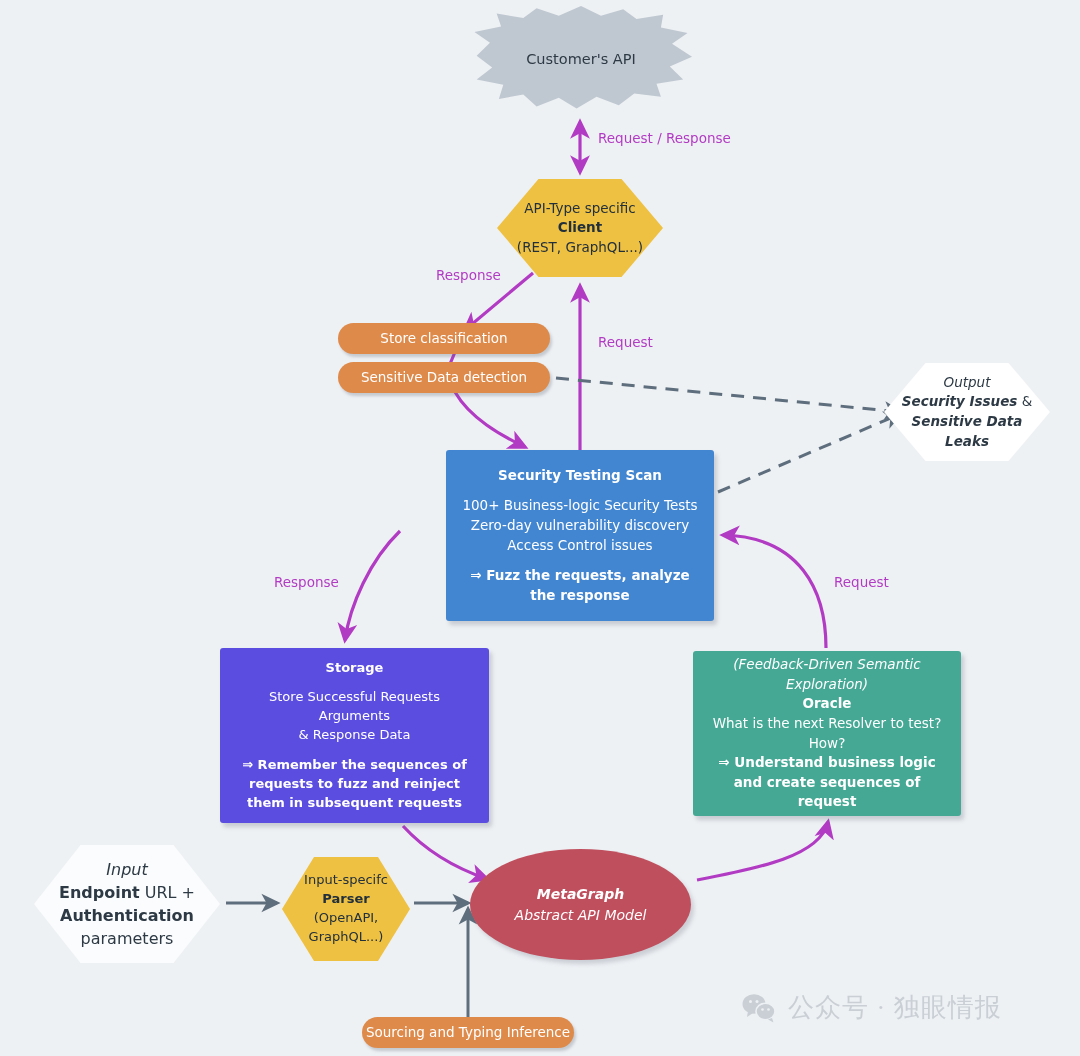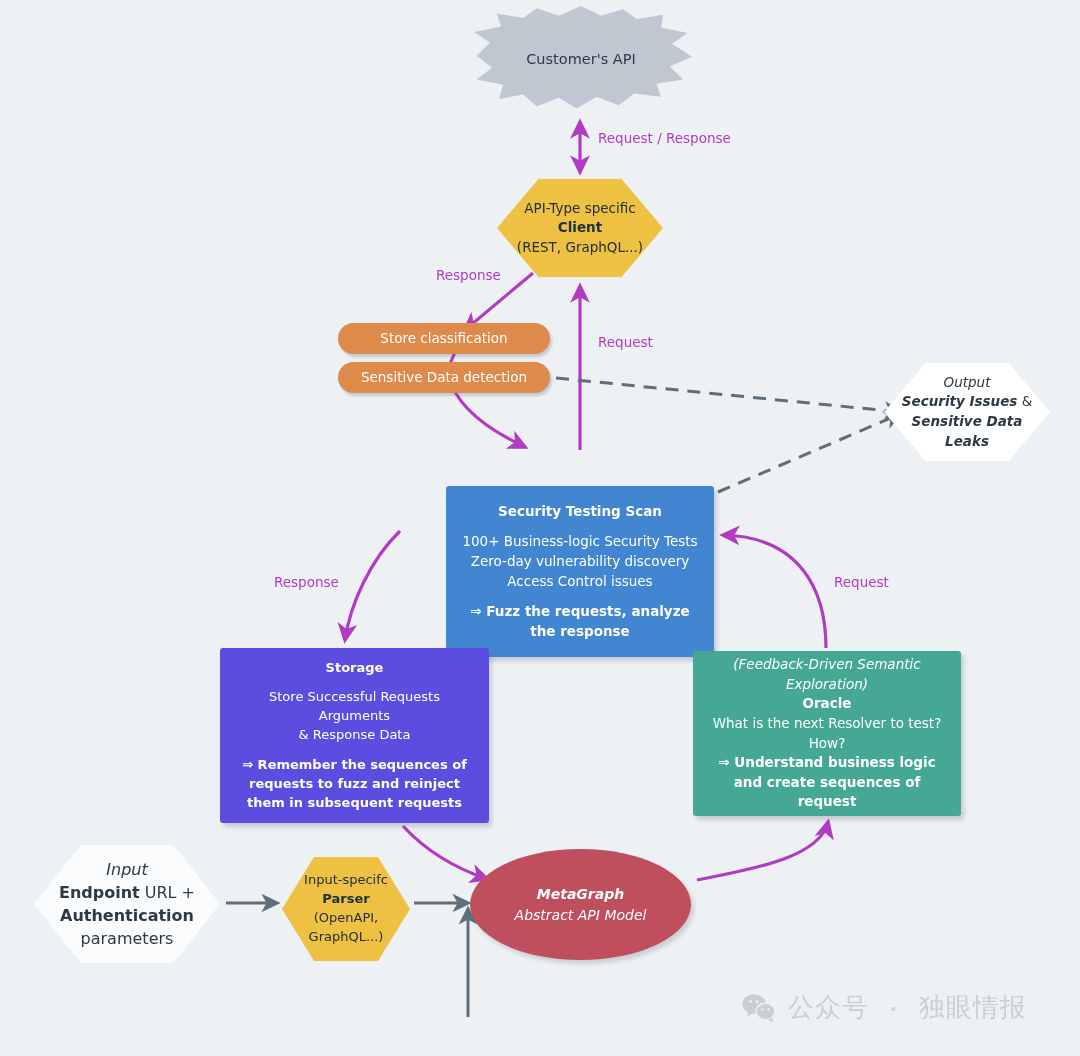--- a/index.html
+++ b/index.html
@@ -118,21 +118,21 @@
 
   
   .rect {
     border-radius: 3px;
     color: #ffffff;
     box-shadow: 3px 4px 4px rgba(90,100,115,.26);
     padding: 10px 12px;
   }
   #security-scan {
     left: 446px; top: 450px; width: 268px; height: 171px;
-    background: #4285d0; font-size: 13.5px; margin-top: 36px;
+    background: #4285d0; font-size: 13.5px;
   }
   #storage-node {
     left: 220px; top: 648px; width: 269px; height: 175px;
     background: #5b4de0; font-size: 13px;
   }
   #oracle-node {
     left: 693px; top: 651px; width: 268px; height: 165px;
     background: #45a894; font-size: 13.5px;
   }
   .gap { height: 11px; }
@@ -161,21 +161,21 @@
   #lbl-response-storage { left: 274px; top: 574px; }
   #lbl-request-oracle   { left: 834px; top: 574px; }
 
   
   #watermark {
     position: absolute; left: 742px; top: 990px;
     display: flex; align-items: center; gap: 12px;
     color: #c9cfd5;
     font-size: 26px;
     letter-spacing: 1px;
-    font-family: Liberation Mono, monospace;
+    font-family: Liberation Serif, serif;
   }
   #watermark .wm-text { white-space: nowrap; }
 </style>
 </head>
 <body>
 
 <div id="canvas">
 
   <svg id="edges" viewBox="0 0 1080 1056">
     <defs>
@@ -299,20 +299,23 @@
       <span class="tline"><span class="b">Parser</span><span> (OpenAPI,</span></span>
       <span class="tline">GraphQL...)</span>
     </div>
   </div>
 
   <div class="node" id="metagraph-node">
     <span class="tline b">MetaGraph</span>
     <span class="tline">Abstract API Model</span>
   </div>
 
+  <div class="node pill" id="sourcing-typing">
+    <span>Sourcing and Typing Inference</span>
+  </div>
 
   <span class="edge-label" id="lbl-request-response">Request / Response</span>
   <span class="edge-label" id="lbl-response-top">Response</span>
   <span class="edge-label" id="lbl-request-mid">Request</span>
   <span class="edge-label" id="lbl-response-storage">Response</span>
   <span class="edge-label" id="lbl-request-oracle">Request</span>
 
   <div id="watermark">
     <svg width="34" height="30" viewBox="0 0 34 30">
       <ellipse cx="12" cy="11" rx="11.5" ry="9.8" fill="#c9cfd5"></ellipse>

